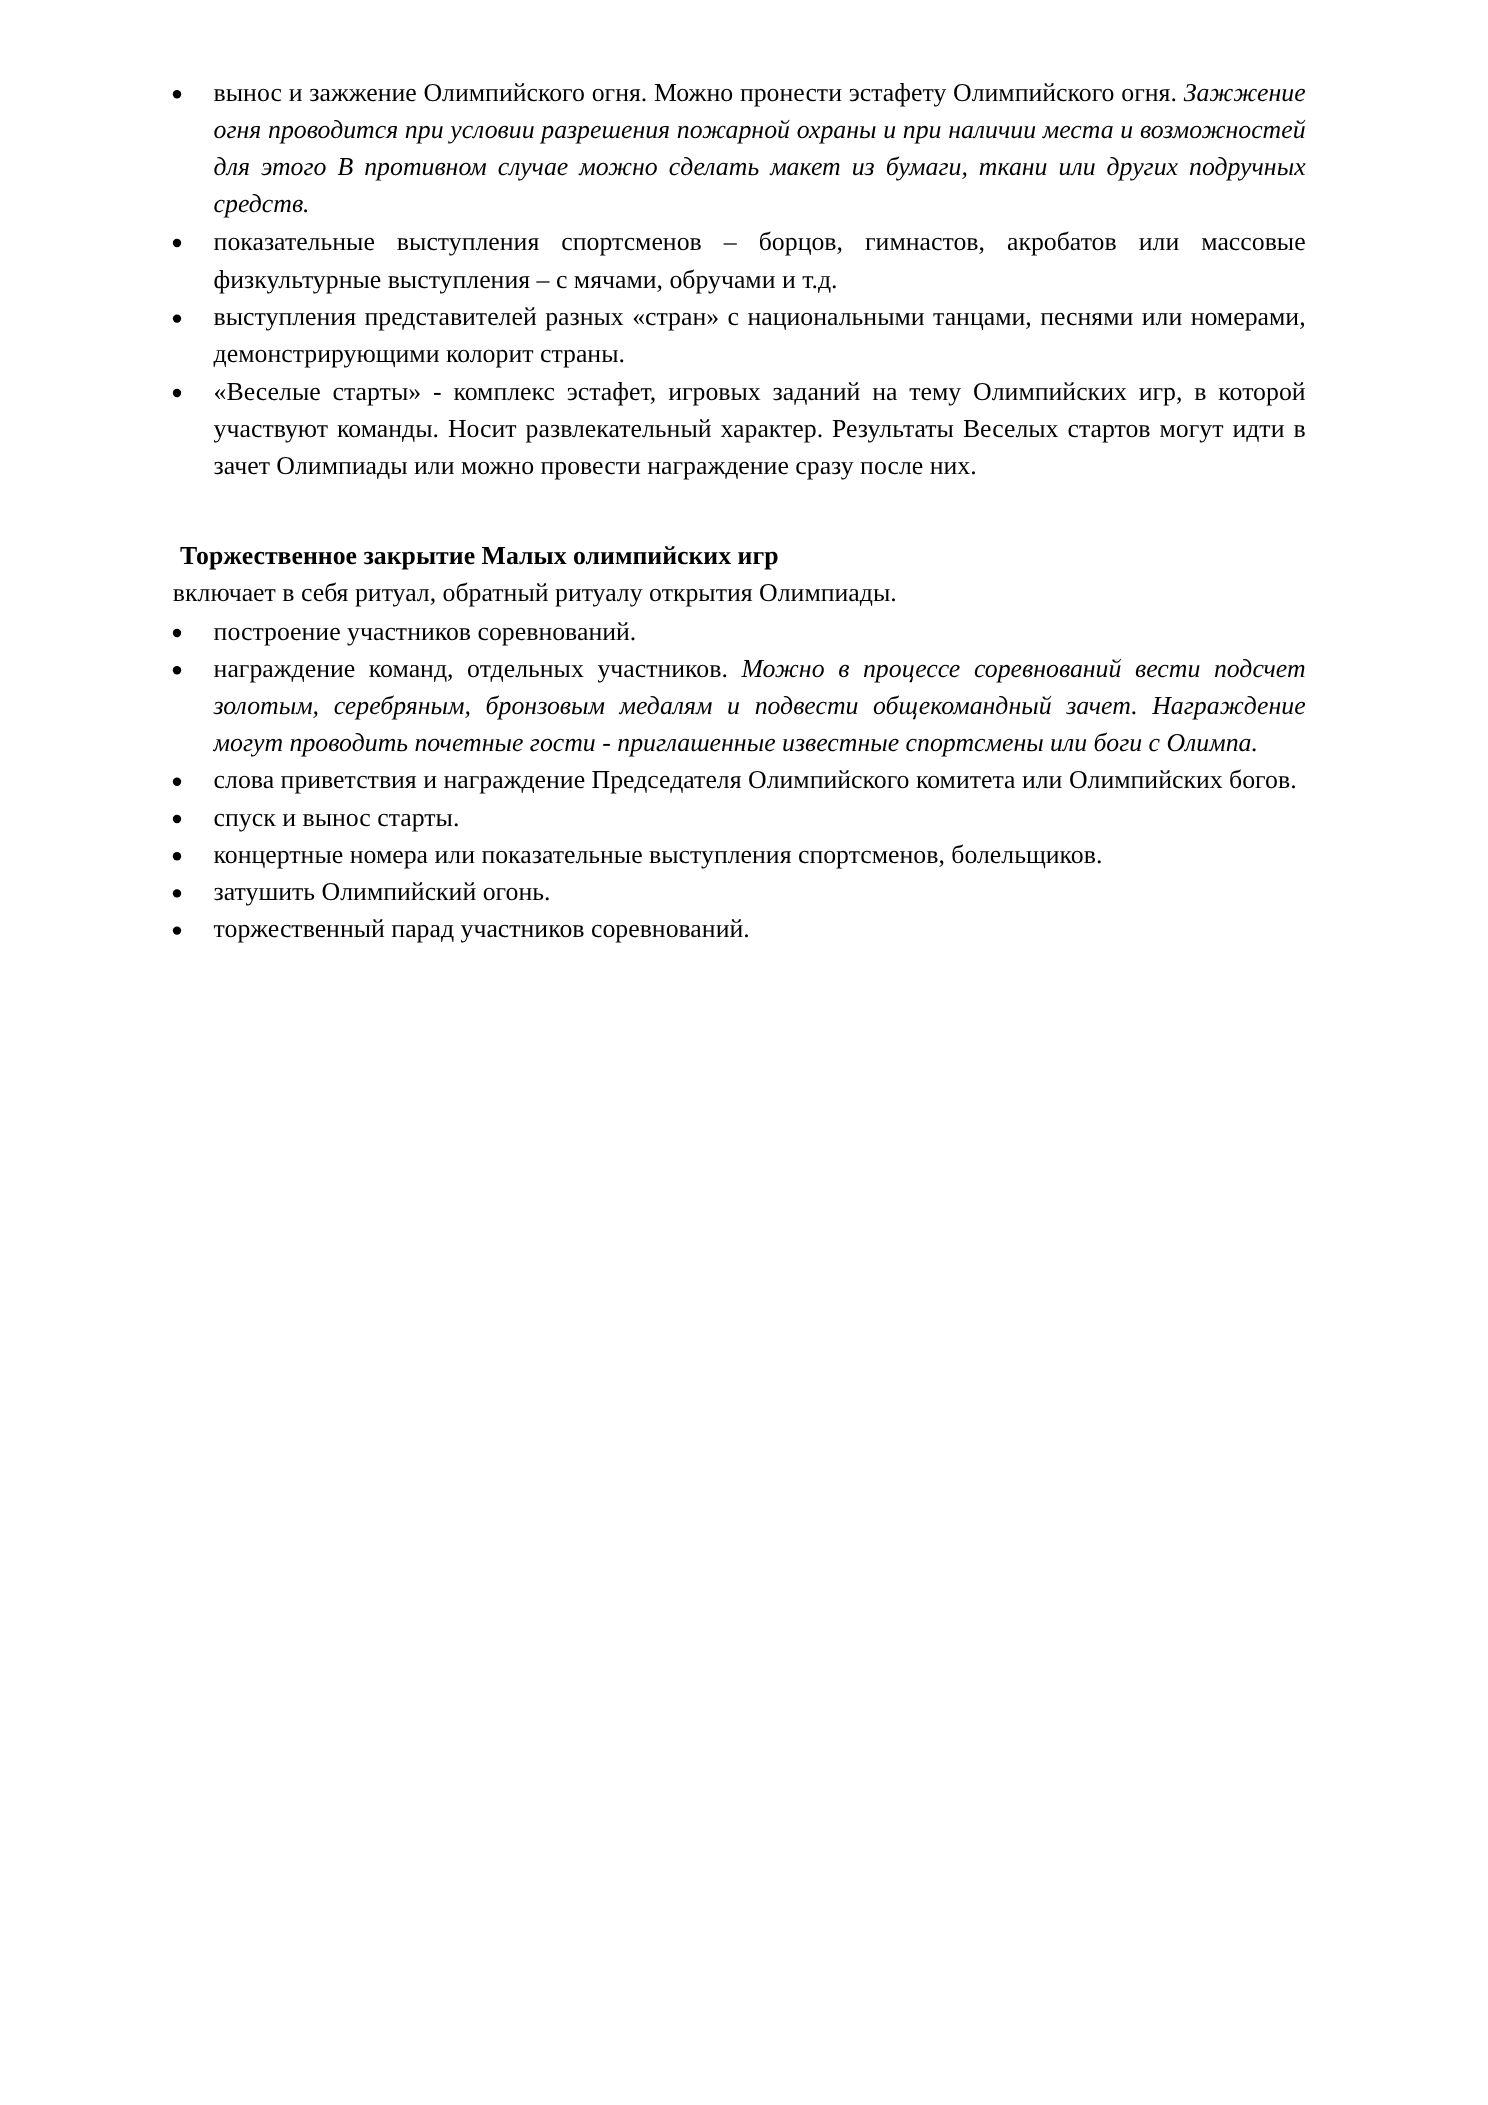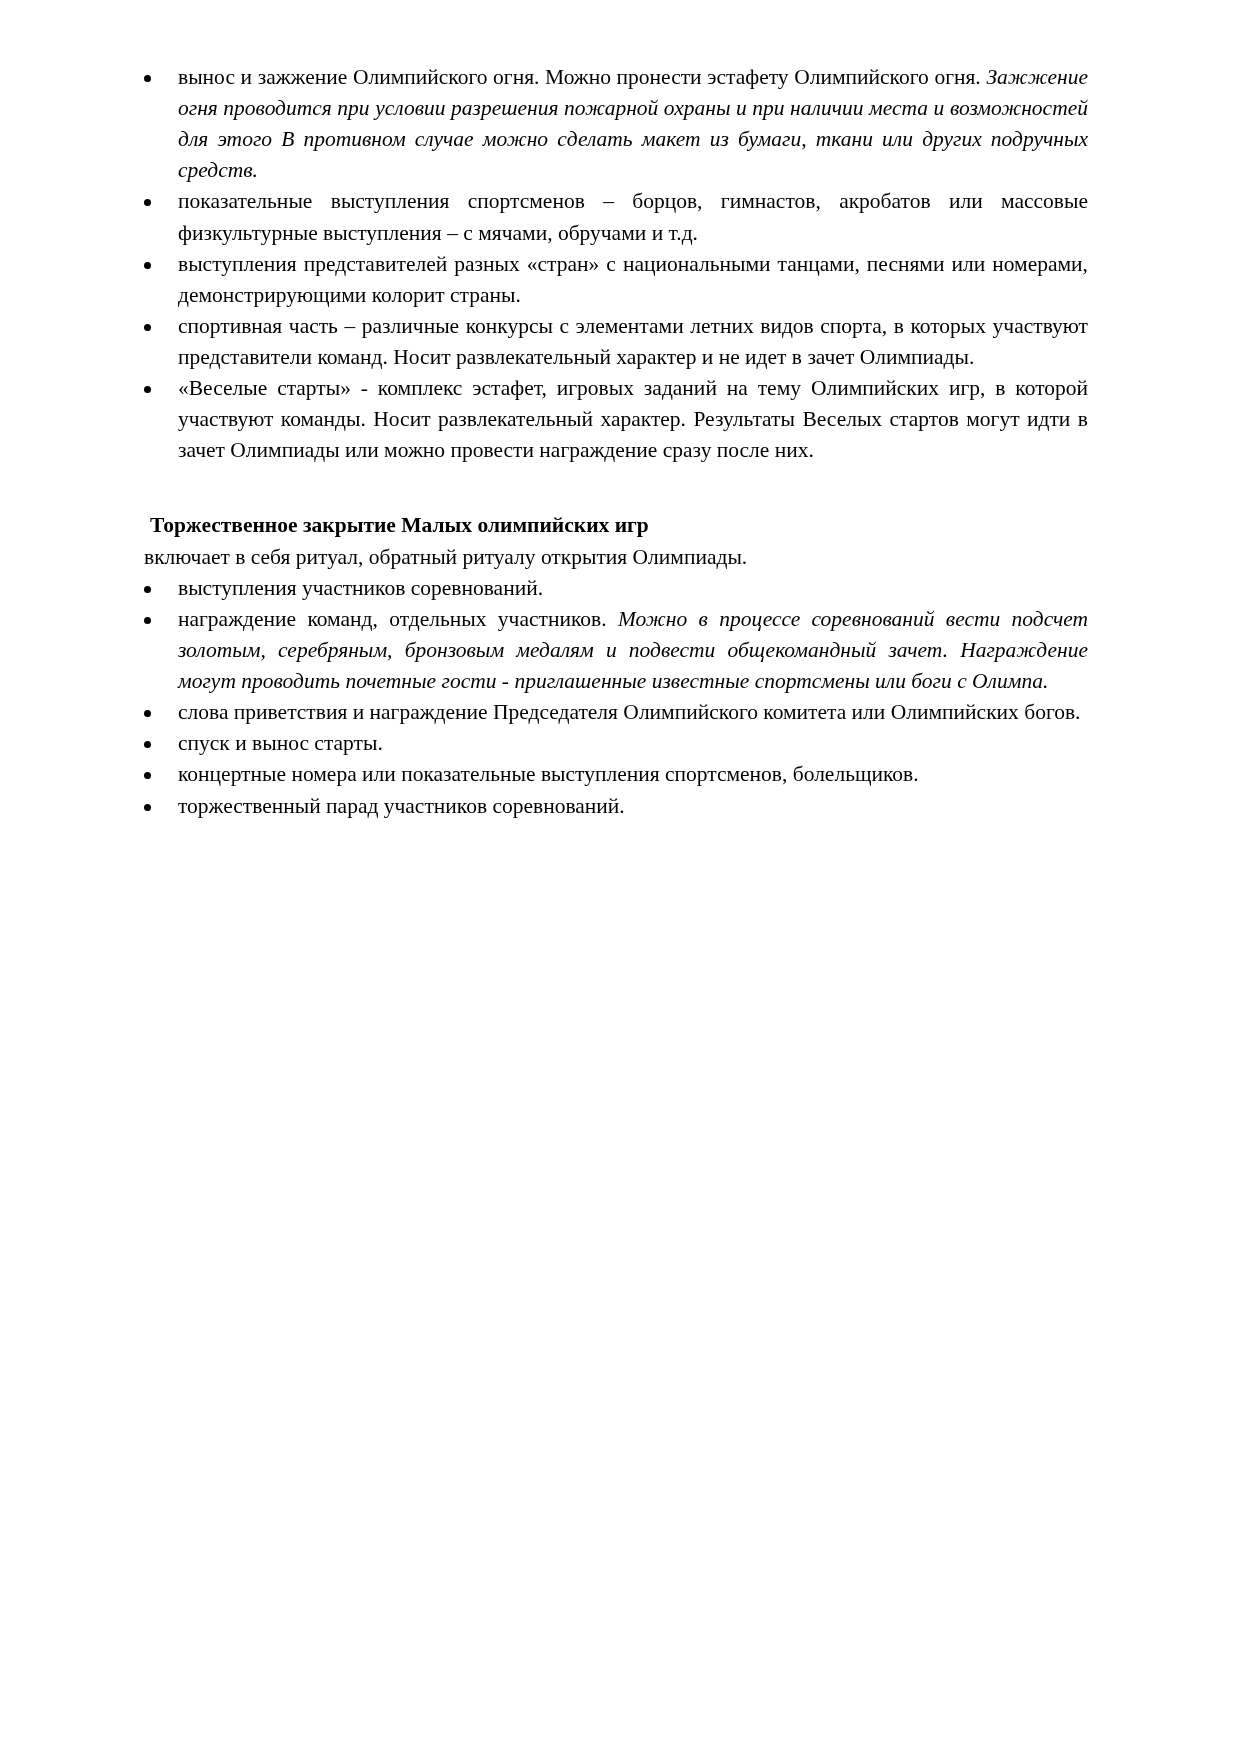--- a/index.html
+++ b/index.html
@@ -100,58 +100,58 @@
       </li>
 
       <li>
         <span class="run">показательные выступления спортсменов – борцов, гимнастов, акробатов или массовые физкультурные выступления – с мячами, обручами и т.д.</span><span class="run ital"></span>
       </li>
 
       <li>
         <span class="run">выступления представителей разных «стран» с национальными танцами, песнями или номерами, демонстрирующими колорит страны.</span><span class="run ital"></span>
       </li>
 
-      <li>
-        <span class="run">спортивная часть – различные конкурсы с элементами летних видов спорта, в которых участвуют представители команд. Носит развлекательный характер и не идет в зачет Олимпиады.</span><span class="run ital"></span>
-      </li>
 
       <li>
         <span class="run">«Веселые старты» - комплекс эстафет, игровых заданий на тему Олимпийских игр, в которой участвуют команды. Носит развлекательный характер. Результаты Веселых стартов могут идти в  зачет Олимпиады или можно провести награждение сразу после них.</span><span class="run ital"></span>
       </li>
 
     </ul>
 
     <div class="gap-big"></div>
 
     <div class="section-heading">Торжественное закрытие Малых олимпийских игр</div>
 
     <div class="lead-line">включает в себя ритуал, обратный ритуалу открытия Олимпиады.</div>
 
     <ul class="bullets">
 
       <li>
-        <span class="run">выступления участников соревнований.</span><span class="run ital"></span>
+        <span class="run">построение участников соревнований.</span><span class="run ital"></span>
       </li>
 
       <li>
         <span class="run">награждение команд, отдельных участников. </span><span class="run ital">Можно в процессе соревнований вести подсчет золотым, серебряным, бронзовым медалям и подвести общекомандный зачет. Награждение могут проводить почетные гости - приглашенные известные спортсмены или боги с Олимпа.</span>
       </li>
 
       <li>
         <span class="run">слова приветствия и награждение Председателя Олимпийского комитета или Олимпийских богов.</span><span class="run ital"></span>
       </li>
 
       <li>
         <span class="run">спуск и вынос старты.</span><span class="run ital"></span>
       </li>
 
       <li>
         <span class="run">концертные номера или показательные выступления спортсменов, болельщиков.</span><span class="run ital"></span>
       </li>
 
+      <li>
+        <span class="run">затушить Олимпийский огонь.</span><span class="run ital"></span>
+      </li>
 
       <li>
         <span class="run">торжественный парад участников соревнований.</span><span class="run ital"></span>
       </li>
 
     </ul>
 
   </div>
 </div>
 

